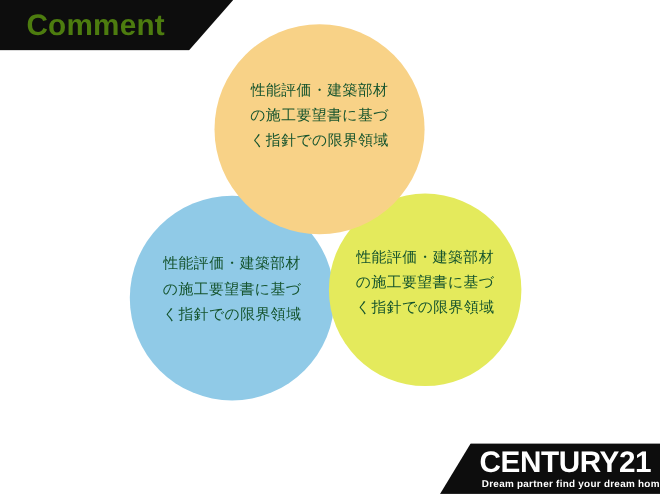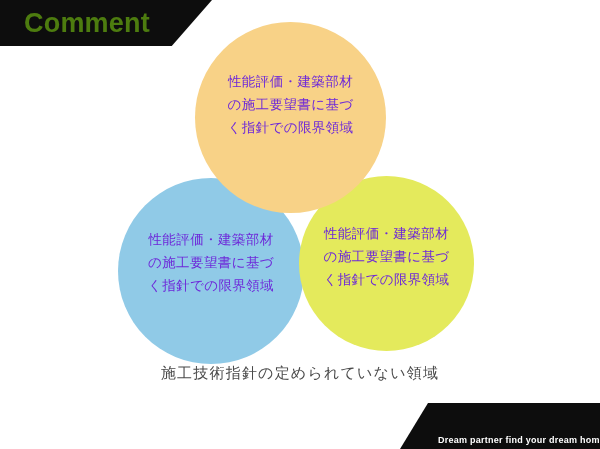--- a/index.html
+++ b/index.html
@@ -70,21 +70,21 @@
     top: 176px;
     width: 175px;
     height: 175px;
   }
   .circle-label {
     position: absolute;
     width: 100%;
     text-align: center;
     font-size: 13.5px;
     line-height: 23px;
-    color: #6d28d9;
+    color: #14532d;
     letter-spacing: 0.4px;
     white-space: pre-line;
   }
   .circle-top .circle-label  { top: 48px; }
   .circle-left .circle-label { top: 50px; }
   .circle-right .circle-label{ top: 46px; }
 
   
   .caption {
     position: absolute;
@@ -163,20 +163,20 @@
     </div>
 
     <div class="circle circle-top" style="background: rgb(248, 210, 135);">
       <div class="circle-label">性能評価・建築部材
 の施工要望書に基づ
 く指針での限界領域</div>
     </div>
 
   </div>
 
-  <div class="caption">施工技術指針の定められていない領域</div>
 
   <div class="logo-block">
     <div class="logo-shape" style="background: rgb(13, 13, 13);"></div>
+    <div class="logo-name" style="color: rgb(255, 255, 255);">CENTURY21</div>
     <div class="logo-tagline" style="color: rgb(255, 255, 255);">Dream partner find your dream home</div>
   </div>
 
 </div>
 
 </body></html>

